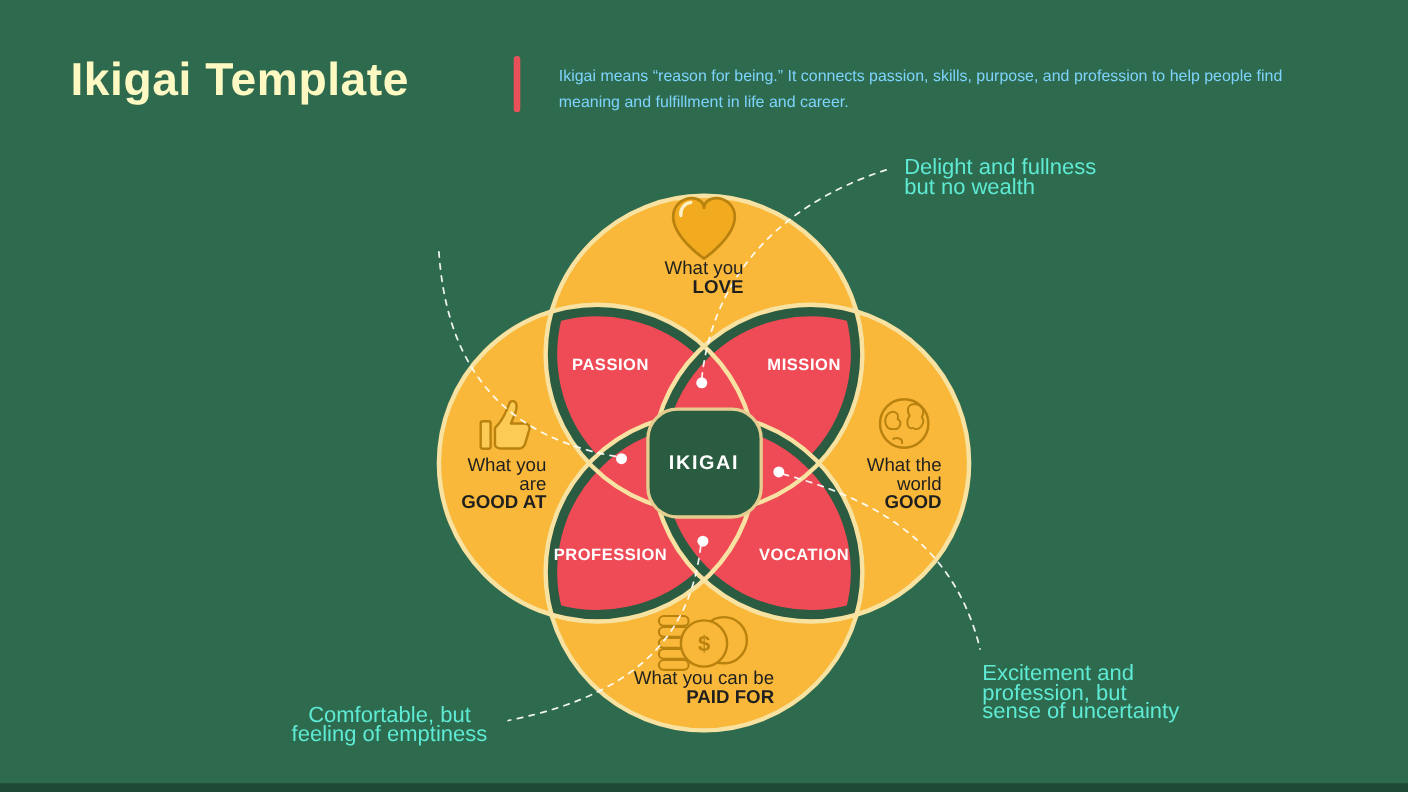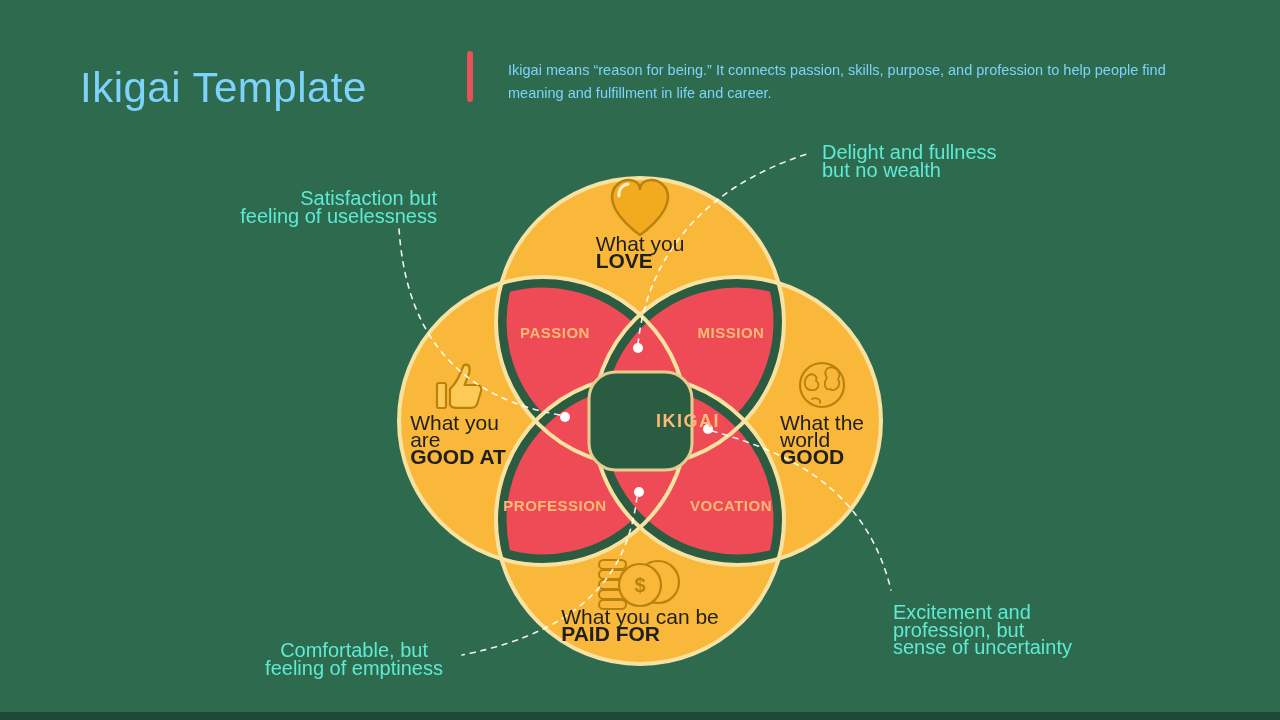--- a/index.html
+++ b/index.html
@@ -1,34 +1,34 @@
 <!DOCTYPE html>
 <html><head>
 <meta charset="utf-8">
 <style>
   html,body{margin:0;padding:0;background:#24523c;}
   .slide{position:relative;width:1280px;height:720px;background:#2E6B4E;overflow:hidden;
          font-family:"Liberation Sans", sans-serif;}
   .bottom-bar{position:absolute;left:0;bottom:0;width:1280px;height:8px;background:#1D4936;}
   
-  .title{position:absolute;left:64px;top:48px;margin:16px;font-size:42px;font-weight:400;
-         color:#7dd3fc;letter-spacing:.5px;}
+  .title{position:absolute;left:64px;top:48px;margin:0;font-size:42px;font-weight:700;
+         color:#fef9c3;letter-spacing:.5px;}
   .divider{position:absolute;left:467px;top:51px;width:6px;height:51px;background:#E85159;border-radius:3px;}
   .desc{position:absolute;left:508px;top:59px;width:690px;margin:0;font-size:14.5px;line-height:1.62;
         color:#7dd3fc;font-weight:400;}
   
   .diagram{position:absolute;left:0;top:0;width:1280px;height:720px;}
   
-  .node-label{position:absolute;transform:translateX(-50%);text-align:left;color:#1F1F1F;
-              font-size:21px;line-height:17px;white-space:nowrap;}
+  .node-label{position:absolute;transform:translateX(-50%);text-align:right;color:#1F1F1F;
+              font-size:17px;line-height:17px;white-space:nowrap;}
   .node-label .b{font-weight:700;}
-  .petal-label{position:absolute;transform:translate(-50%,-50%);color:#fdba74;font-weight:700;
+  .petal-label{position:absolute;transform:translate(-50%,-50%);color:#ffffff;font-weight:700;
                font-size:15px;letter-spacing:.5px;white-space:nowrap;}
   .ikigai-label{position:absolute;left:640px;top:421px;transform:translate(-50%,-50%);
-                color:#fdba74;font-weight:700;font-size:18px;letter-spacing:1.5px;white-space:nowrap;margin-left:48px;}
+                color:#ffffff;font-weight:700;font-size:18px;letter-spacing:1.5px;white-space:nowrap;}
   .callout{position:absolute;color:#5eead4;font-size:20px;line-height:17.5px;white-space:nowrap;}
   .callout.right-align{text-align:right;}
 </style>
 </head>
 <body>
 
 <div class="slide">
 
   <h1 class="title">Ikigai Template</h1>
   <div class="divider"></div>
@@ -124,24 +124,20 @@
   <div class="petal-label" style="left:555px;top:505px;">PROFESSION</div>
   <div class="petal-label" style="left:731px;top:505px;">VOCATION</div>
 
   <div class="ikigai-label">IKIGAI</div>
 
   <div class="callout" style="left:822px;top:144px;">
     <div>Delight and fullness</div>
     <div>but no wealth</div>
   </div>
 
-  <div class="callout right-align" style="right:843px;top:190px;">
-    <div>Satisfaction but</div>
-    <div>feeling of uselessness</div>
-  </div>
 
   <div class="callout right-align" style="right:837px;top:642px;text-align:center;">
     <div>Comfortable, but</div>
     <div>feeling of emptiness</div>
   </div>
 
   <div class="callout" style="left:893px;top:604px;">
     <div>Excitement and</div>
     <div>profession, but</div>
     <div>sense of uncertainty</div>

